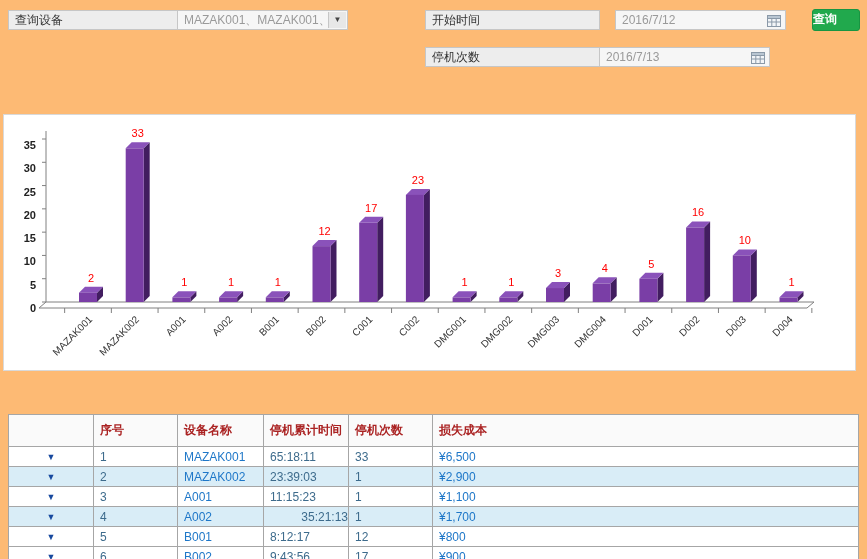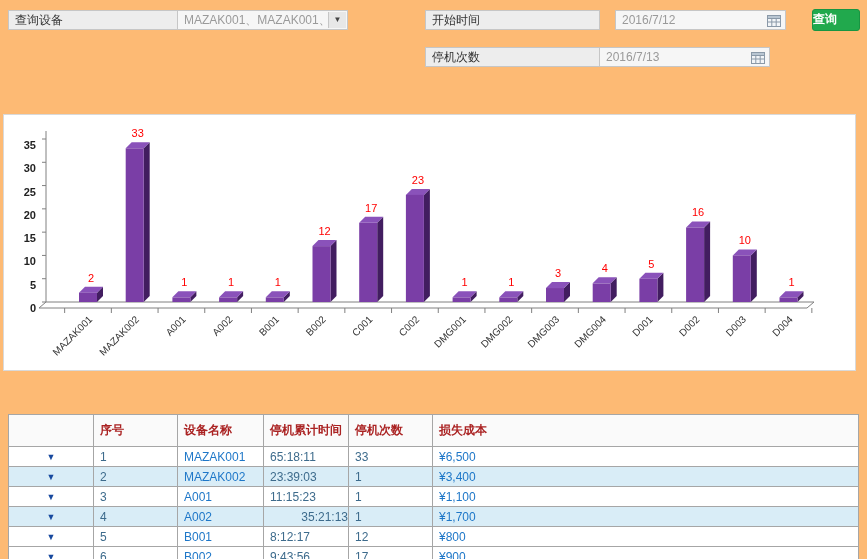--- a/index.html
+++ b/index.html
@@ -258,21 +258,21 @@
           <td style="color: rgb(61, 107, 140);">65:18:11</td>
           <td style="color: rgb(61, 107, 140);">33</td>
           <td style="color: rgb(30, 119, 200);">¥6,500</td>
         </tr>
         <tr class="hl">
           <td class="arrow" style="color: rgb(23, 73, 158);">▼</td>
           <td style="color: rgb(61, 107, 140);">2</td>
           <td style="color: rgb(30, 119, 200);">MAZAK002</td>
           <td style="color: rgb(61, 107, 140);">23:39:03</td>
           <td style="color: rgb(61, 107, 140);">1</td>
-          <td style="color: rgb(30, 119, 200);">¥3,400</td>
+          <td style="color: rgb(30, 119, 200);">¥2,900</td>
         </tr>
         <tr>
           <td class="arrow" style="color: rgb(23, 73, 158);">▼</td>
           <td style="color: rgb(61, 107, 140);">3</td>
           <td style="color: rgb(30, 119, 200);">A001</td>
           <td style="color: rgb(61, 107, 140);">11:15:23</td>
           <td style="color: rgb(61, 107, 140);">1</td>
           <td style="color: rgb(30, 119, 200);">¥1,100</td>
         </tr>
         <tr class="hl">

